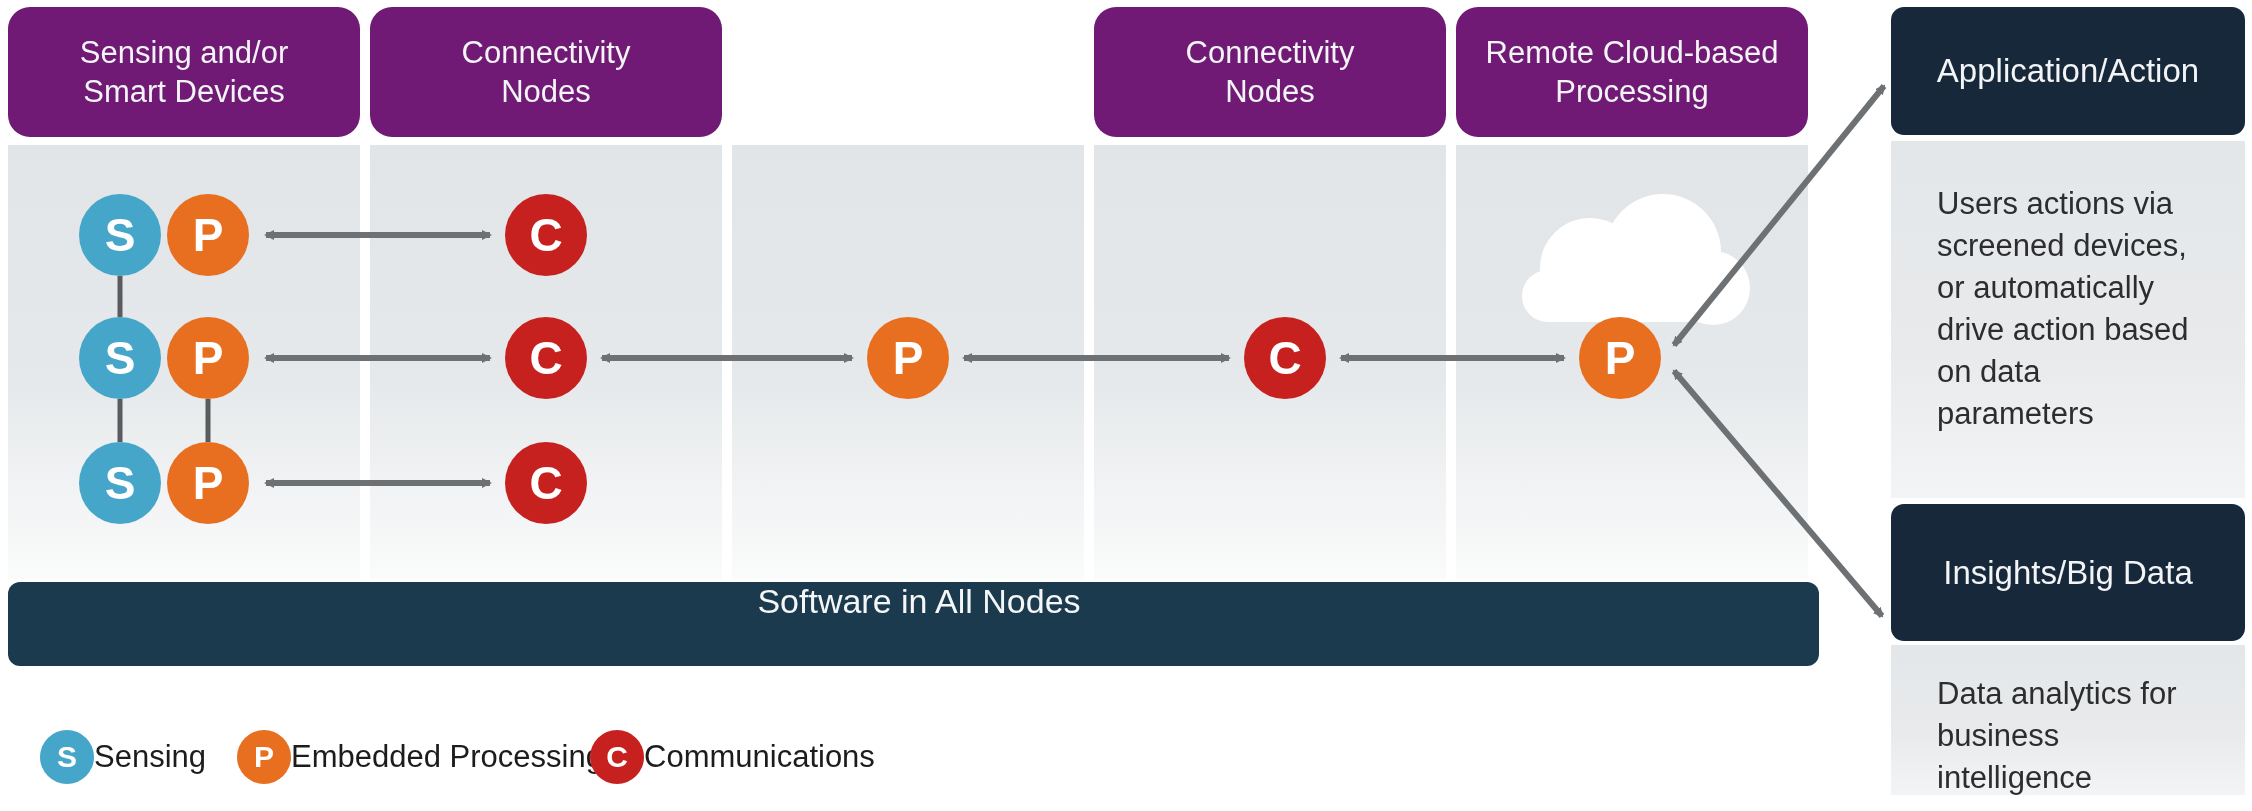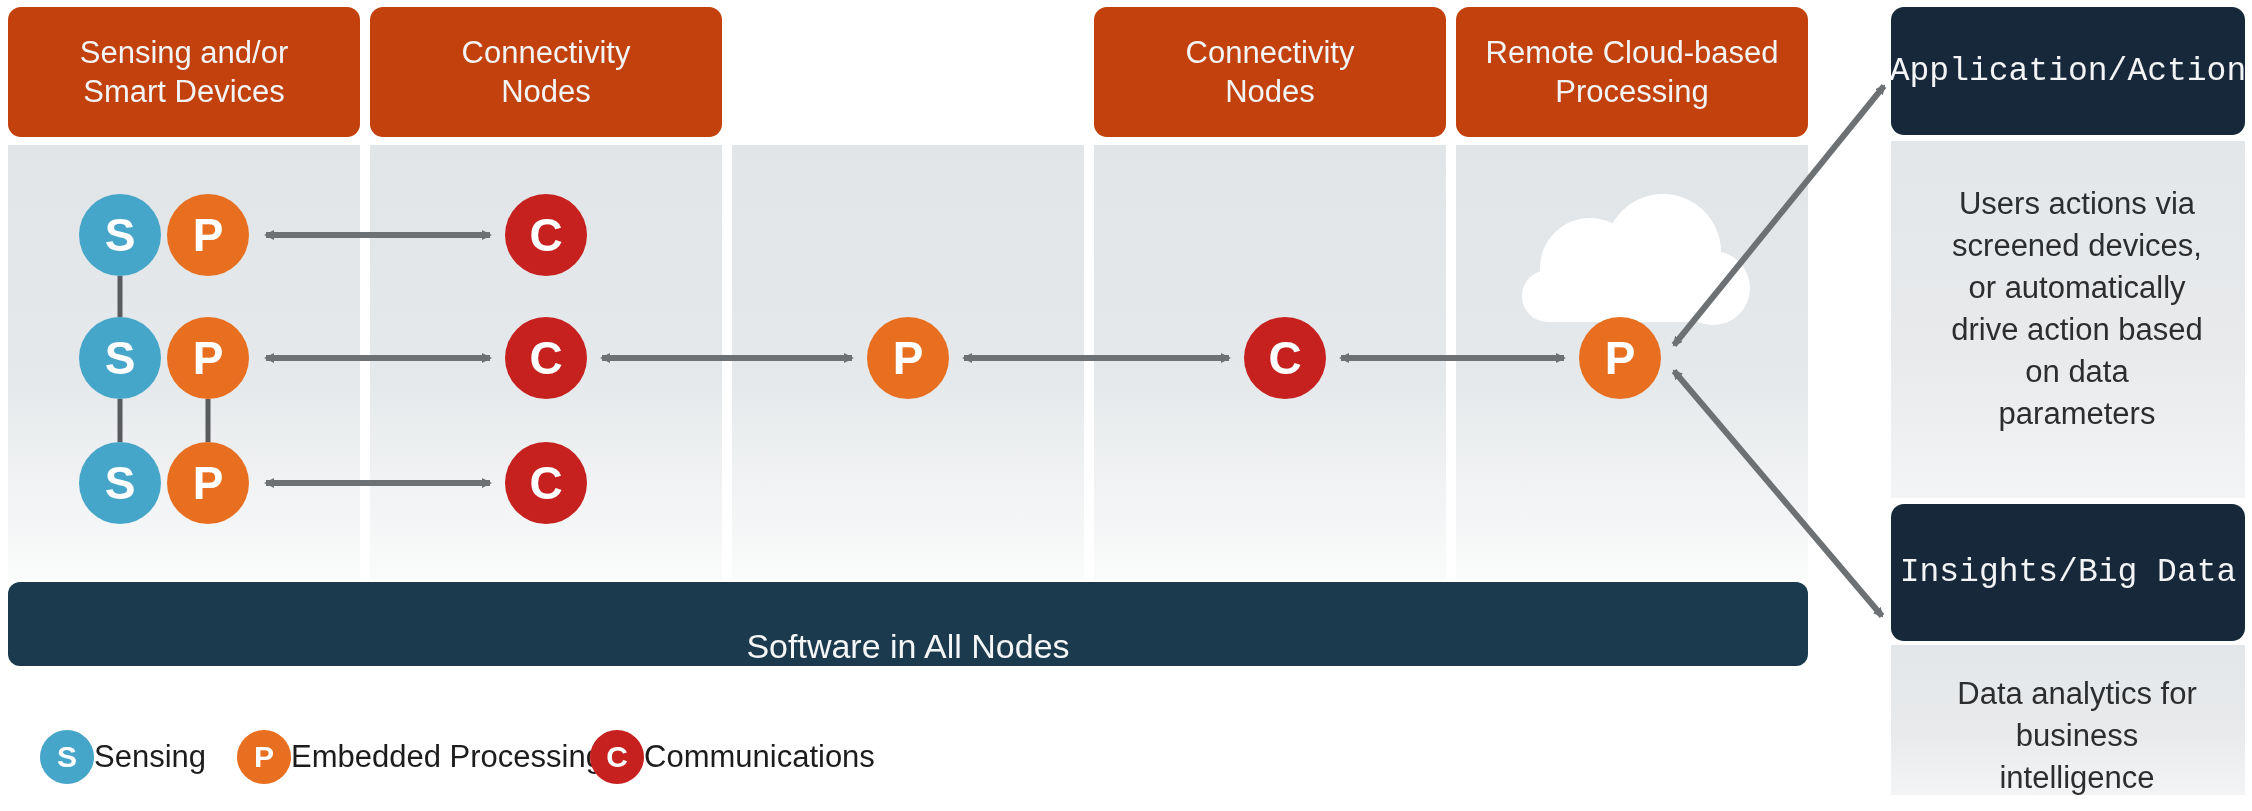--- a/index.html
+++ b/index.html
@@ -1,50 +1,49 @@
 <!DOCTYPE html>
 <html><head>
 <meta charset="utf-8">
 <style>
   html,body{margin:0;padding:0;background:#ffffff;font-family:"Liberation Sans",sans-serif;}
   #canvas{position:relative;width:2252px;height:811px;background:#ffffff;overflow:hidden;}
 
   
   .col-header{
     position:absolute;top:7px;height:130px;width:352px;
-    background:#c2410c;border-radius:13px;
+    background:#701a75;border-radius:22px;
     color:#f2f4f6;display:flex;align-items:center;justify-content:center;
     text-align:center;font-size:31px;line-height:39px;white-space:pre-line;
   }
   
   .col-body{
     position:absolute;top:145px;height:434px;width:352px;
     background:linear-gradient(#e2e5e8 0%,#e6e9eb 55%,#fafbfb 100%);
   }
 
   
   .side-box{
     position:absolute;left:1891px;width:354px;background:#16283a;border-radius:13px;
     color:#f2f4f6;display:flex;align-items:center;justify-content:center;
-    text-align:center;font-size:33px;font-family:Liberation Mono, monospace;
+    text-align:center;font-size:33px;
   }
   .side-panel{
     position:absolute;left:1891px;width:354px;
     background:linear-gradient(#e4e7e9 0%,#e8eaec 60%,#f3f4f5 100%);
-    text-align:center;
   }
   .side-panel .panel-text{
     margin:42px 0 0 46px;width:280px;font-size:31px;line-height:42px;color:#2b2d2f;white-space:pre-line;
   }
 
   
   #software-bar{
     position:absolute;left:8px;top:582px;width:1800px;height:84px;
     background:#1c3a4d;border-radius:12px;color:#f4f6f7;
-    display:flex;align-items:flex-end;justify-content:center;font-size:34px;
+    display:flex;align-items:flex-start;justify-content:center;font-size:34px;padding-left:11px;
   }
 
   
   .node{
     position:absolute;width:82px;height:82px;border-radius:50%;
     color:#ffffff;font-weight:bold;font-size:46px;
     display:flex;align-items:center;justify-content:center;
   }
   .node-s{background:#46a6c9;}
   .node-p{background:#e86f1f;}

